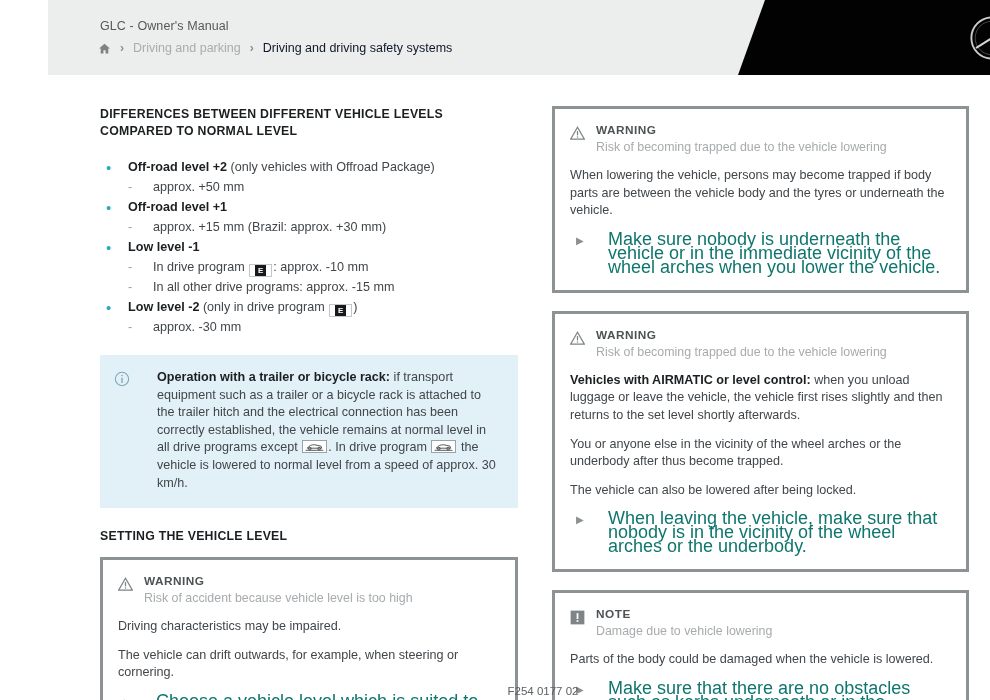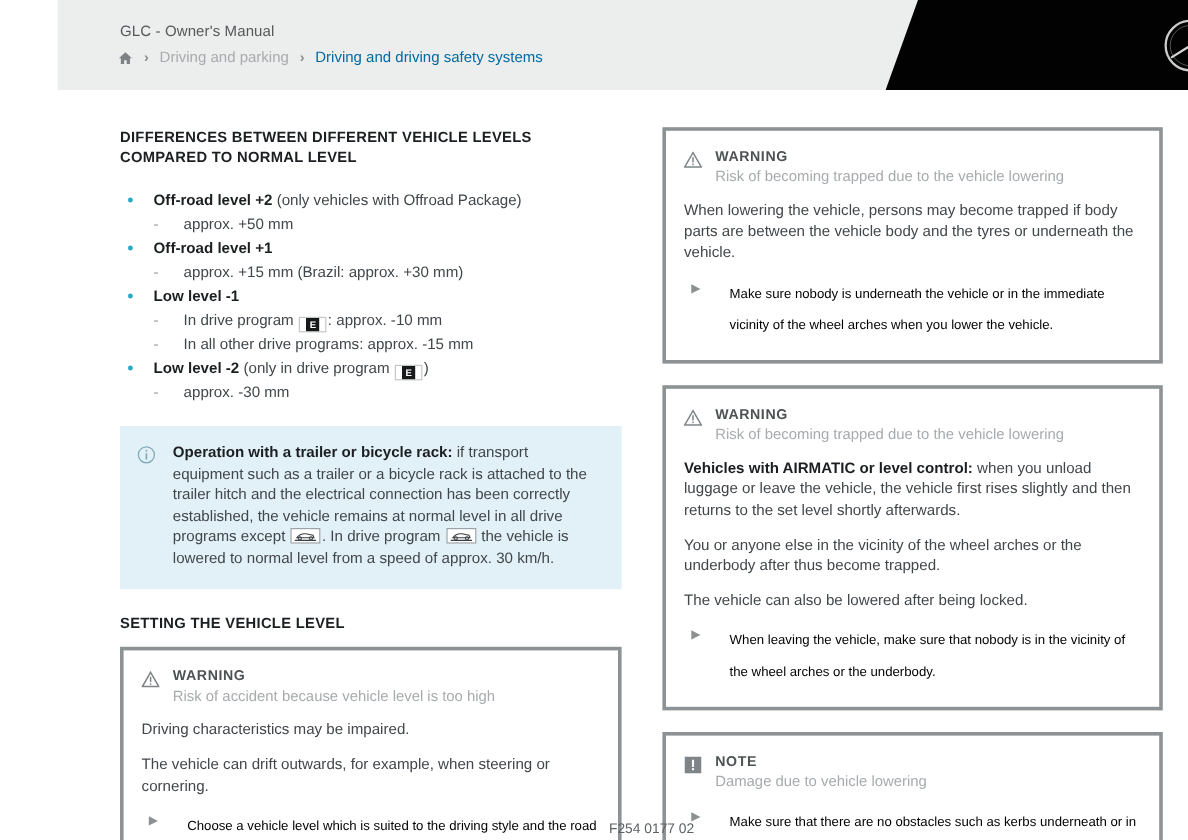--- a/index.html
+++ b/index.html
@@ -27,21 +27,21 @@
     font-size: 12.5px; color: #55595b; letter-spacing: .1px;
   }
   .breadcrumb {
     position: absolute; left: 50px; top: 41px;
     display: flex; align-items: center; gap: 9px;
     font-size: 12.5px;
   }
   .bc-home { width: 13px; height: 13px; display: block; }
   .bc-sep { color: #8a8f91; font-size: 12px; font-weight: 700; line-height: 1; }
   .bc-muted { color: #a8acae; }
-  .bc-active { color: #0369a1; }
+  .bc-active { color: #0f172a; }
 
   
   .content { position: absolute; left: 0; top: 75px; width: 990px; height: 625px; }
   .col-left  { position: absolute; left: 52px;  top: 31px; width: 418px; }
   .col-right { position: absolute; left: 504px; top: 31px; width: 417px; }
 
   
   .sec-head {
     font-size: 12.3px; font-weight: 700; color: #1b1f21;
     letter-spacing: .25px; line-height: 1.38; text-transform: uppercase;
@@ -80,21 +80,21 @@
   .pic-badge {
     display: inline-block; width: 25px; height: 13px;
     border: 1px solid #9aa3a8; background: #fff;
     vertical-align: -2px; margin: 0 1px;
   }
   .pic-badge svg { display: block; width: 100%; height: 100%; }
 
   
   .infobox {
     margin-top: 18px; background: #e2f1f7; padding: 14px 16px 16px 14px;
-    display: flex; gap: 14px;
+    display: flex; gap: 27px;
   }
   .info-ico { flex: 0 0 auto; width: 16px; height: 16px; margin-top: 2px; }
   .info-body { font-size: 12.6px; color: #41464a; line-height: 17.6px; }
   .info-body b { color: #1b1f21; font-weight: 700; }
 
   
   .wbox {
     border: 3px solid #8d9295; background: #fff;
     padding: 14px 17px 16px 15px; margin-bottom: 18px;
   }
@@ -106,21 +106,21 @@
     letter-spacing: .5px; line-height: 15px;
   }
   .wbox-sub { font-size: 12.4px; color: #a7abad; line-height: 17px; margin-top: 1px; }
   .wbox-p { font-size: 12.6px; color: #41464a; line-height: 17.6px; margin-top: 11px; }
   .wbox-p b { color: #1b1f21; font-weight: 700; }
   .wbox-action { display: flex; margin-top: 12px; }
   .wa-arrow {
     flex: 0 0 auto; width: 38px; padding-left: 6px;
     color: #8b9093; font-size: 10px; line-height: 17.6px;
   }
-  .wa-text { font-size: 11px; color: #000000; line-height: 26px; }
+  .wa-text { font-size: 18px; color: #0f766e; line-height: 14px; }
 
   
   .fab {
     position: absolute; right: 16px; width: 30px; height: 30px;
     background: #e9eaea; display: flex; align-items: center; justify-content: center;
     cursor: pointer;
   }
   .fab-top { top: 528px; }
   .fab-3d  { top: 575px; }
   .fab svg { display: block; }
@@ -314,20 +314,21 @@
           <svg class="wbox-ico" viewBox="0 0 24 24">
             <rect x="1" y="1" width="22" height="22" fill="#7e8487"></rect>
             <rect x="10.6" y="5" width="2.8" height="9.5" fill="#ffffff"></rect>
             <rect x="10.6" y="16.2" width="2.8" height="2.8" fill="#ffffff"></rect>
           </svg>
           <div class="wbox-titles">
             <div class="wbox-kind">NOTE</div>
             <div class="wbox-sub">Damage due to vehicle lowering</div>
           </div>
         </div>
+        <div class="wbox-p">Parts of the body could be damaged when the vehicle is lowered.</div>
         <div class="wbox-action">
           <span class="wa-arrow">▶</span>
           <span class="wa-text">Make sure that there are no obstacles such as kerbs underneath or in the immediate vicinity of the body when the vehicle is being lowered.</span>
         </div>
       </div>
     </div>
 
     <div class="fab fab-top">
       <svg width="16" height="16" viewBox="0 0 24 24">
         <path d="M4 16 L12 8 L20 16" fill="none" stroke="#4b5052" stroke-width="2.2" stroke-linecap="round"></path>

